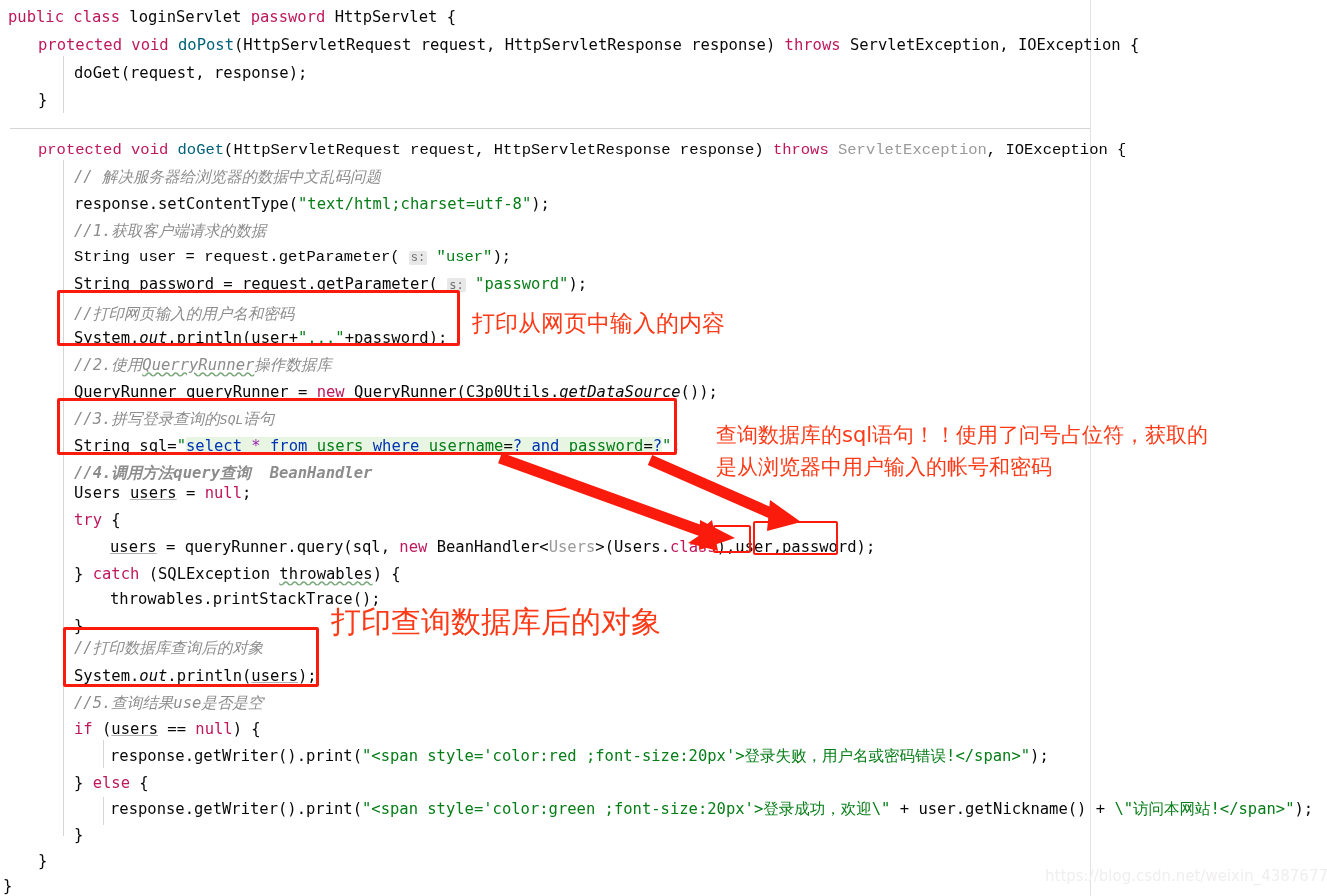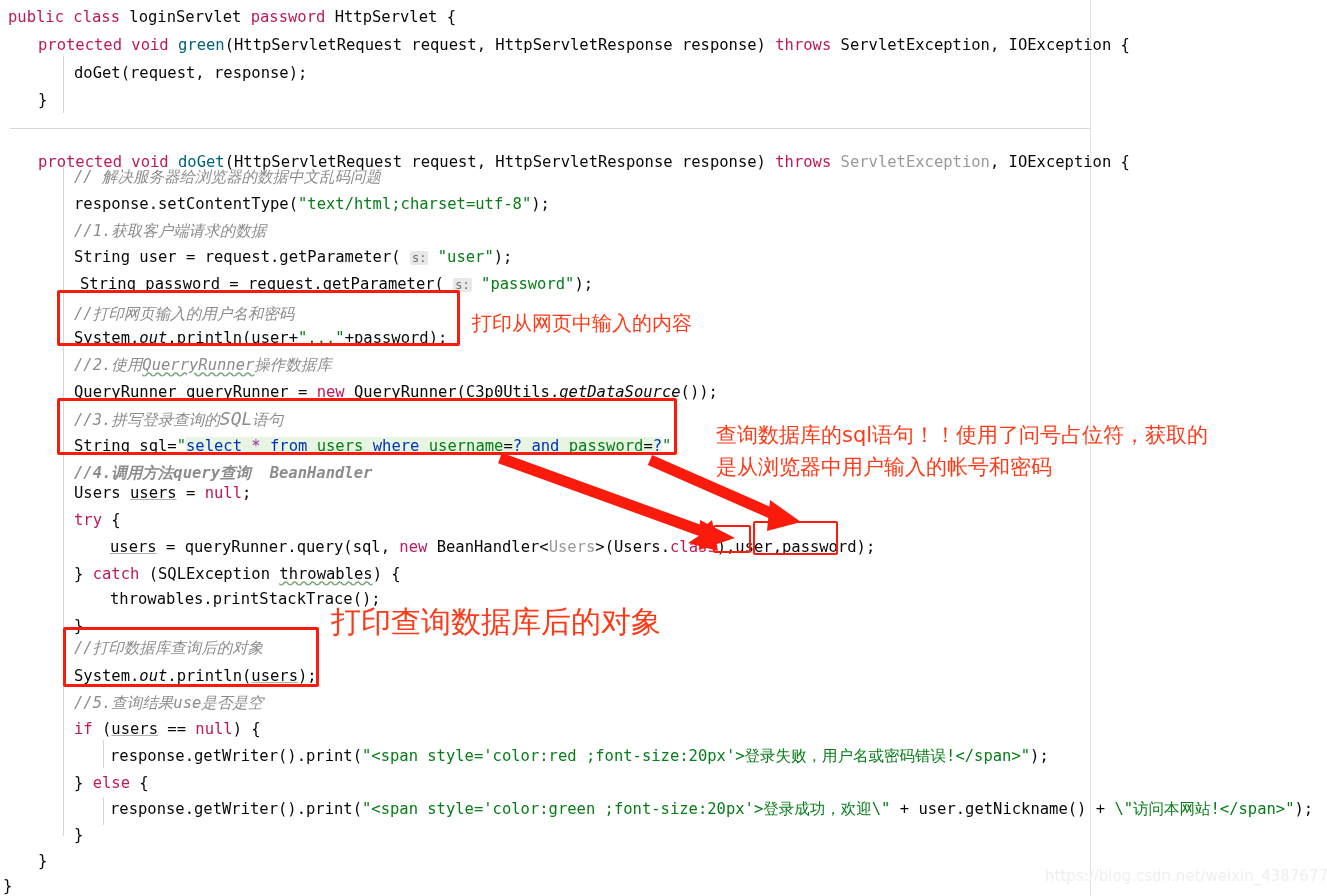--- a/index.html
+++ b/index.html
@@ -133,47 +133,47 @@
 
   <div class="guide" style="left:63px; top:56px; height:57px;"></div>
   <div class="guide" style="left:63px; top:160px; height:676px;"></div>
   <div class="guide" style="left:103px; top:740px; height:28px;"></div>
   <div class="guide" style="left:103px; top:797px; height:28px;"></div>
 
   <div id="code">
 
     <div class="ln" style="top:3px;  left:8px;"><span class="kw">public</span> <span class="kw">class</span> loginServlet <span class="kw">password</span> HttpServlet {</div>
 
-    <div class="ln" style="top:31px; left:38px;"><span class="kw">protected</span> <span class="kw">void</span> <span style="color:#00627a;">green</span>(HttpServletRequest request, HttpServletResponse response) <span class="kw">throws</span> ServletException, IOException {</div>
+    <div class="ln" style="top:31px; left:38px;"><span class="kw">protected</span> <span class="kw">void</span> <span style="color:#00627a;">doPost</span>(HttpServletRequest request, HttpServletResponse response) <span class="kw">throws</span> ServletException, IOException {</div>
 
     <div class="ln" style="top:59px; left:74px;">doGet(request, response);</div>
 
     <div class="ln" style="top:86px; left:38px;">}</div>
 
-    <div class="ln" style="top:148px; left:38px;"><span class="kw">protected</span> <span class="kw">void</span> <span style="color:#00627a;">doGet</span>(HttpServletRequest request, HttpServletResponse response) <span class="kw">throws</span> <span class="gray">ServletException</span>, IOException {</div>
+    <div class="ln" style="top:136px; left:38px;font-family:Liberation Mono, monospace;"><span class="kw">protected</span> <span class="kw">void</span> <span style="color:#00627a;">doGet</span>(HttpServletRequest request, HttpServletResponse response) <span class="kw">throws</span> <span class="gray">ServletException</span>, IOException {</div>
 
     <div class="ln cmt" style="top:163px; left:74px;">// 解决服务器给浏览器的数据中文乱码问题</div>
 
     <div class="ln" style="top:190px; left:74px;">response.setContentType(<span class="str">"text/html;charset=utf-8"</span>);</div>
 
     <div class="ln cmt" style="top:217px; left:74px;">//1.获取客户端请求的数据</div>
 
-    <div class="ln" style="top:243px; left:74px;">String user = request.getParameter( <span class="hint">s:</span> <span class="str">"user"</span>);</div>
-
-    <div class="ln" style="top:270px; left:74px;margin-left:6px;">String password = request.getParameter( <span class="hint">s:</span> <span class="str">"password"</span>);</div>
+    <div class="ln" style="top:243px; left:74px;font-family:Liberation Mono, monospace;">String user = request.getParameter( <span class="hint">s:</span> <span class="str">"user"</span>);</div>
+
+    <div class="ln" style="top:270px; left:74px;">String password = request.getParameter( <span class="hint">s:</span> <span class="str">"password"</span>);</div>
 
     <div class="ln cmt" style="top:300px; left:74px;">//打印网页输入的用户名和密码</div>
 
     <div class="ln" style="top:324px; left:74px;">System.<span class="ital">out</span>.println(user+<span class="str">"..."</span>+password);</div>
 
     <div class="ln cmt" style="top:351px; left:74px;">//2.使用<span class="wavy">QuerryRunner</span>操作数据库</div>
 
     <div class="ln" style="top:378px; left:74px;">QueryRunner queryRunner = <span class="kw">new</span> QueryRunner(C3p0Utils.<span class="ital">getDataSource</span>());</div>
 
-    <div class="ln cmt" style="top:405px; left:74px;">//3.拼写登录查询的<span style="font-size:18px;">SQL</span>语句</div>
+    <div class="ln cmt" style="top:405px; left:74px;">//3.拼写登录查询的<span style="font-size:13px;">SQL</span>语句</div>
 
     <div class="ln" style="top:432px; left:74px;">String sql=<span class="str">"</span><span class="sqlbg"><span class="sqlkw">select</span> <span class="sqlop">*</span> <span class="sqlkw">from</span> <span class="sqlid">users</span> <span class="sqlkw">where</span> <span class="sqlid">username</span>=<span class="sqlq">?</span> <span class="sqlkw">and</span> <span class="sqlid">password</span>=<span class="sqlq">?</span></span><span class="str">"</span>;</div>
 
     <div class="ln cmt" style="top:459px; left:74px;font-weight:bold;">//4.调用方法<span class="ital">query</span>查询  <span class="ital">BeanHandler</span></div>
 
     <div class="ln" style="top:479px; left:74px;text-align:right;">Users <span class="und">users</span> = <span class="kw">null</span>;</div>
 
     <div class="ln" style="top:506px; left:74px;"><span class="kw">try</span> {</div>
 
     <div class="ln" style="top:533px; left:110px;"><span class="und">users</span> = queryRunner.query(sql, <span class="kw">new</span> BeanHandler&lt;<span class="gray">Users</span>&gt;(Users.<span class="kw">class</span>),user,password);</div>
@@ -220,21 +220,21 @@
         <polygon points="700,520 735,538 699,550" fill="#fa1b0d"></polygon>
         <path d="M 500 458 L 710 534" stroke="#fa1b0d" stroke-width="11" stroke-linecap="butt" fill="none"></path>
       </g>
 
       <g>
         <path d="M 650 460 L 782 518" stroke="#fa1b0d" stroke-width="11" stroke-linecap="butt" fill="none"></path>
         <polygon points="770,500 801,522 767,531" fill="#fa1b0d"></polygon>
       </g>
     </svg>
 
-    <div class="rtext" style="left:472px; top:308px; font-size:20px;">打印从网页中输入的内容</div>
+    <div class="rtext" style="left:472px; top:308px; font-size:23px;">打印从网页中输入的内容</div>
 
     <div class="rtext" style="left:716px; top:420px; font-size:21px;">查询数据库的sql语句！！使用了问号占位符，获取的</div>
     <div class="rtext" style="left:716px; top:452px; font-size:21px;">是从浏览器中用户输入的帐号和密码</div>
 
     <div class="rtext" style="left:331px; top:607px; font-size:30px;">打印查询数据库后的对象</div>
   </div>
 
   <div class="wm" style="left:1045px; top:867px;">https://blog.csdn.net/weixin_43876778</div>
 
 </div>

